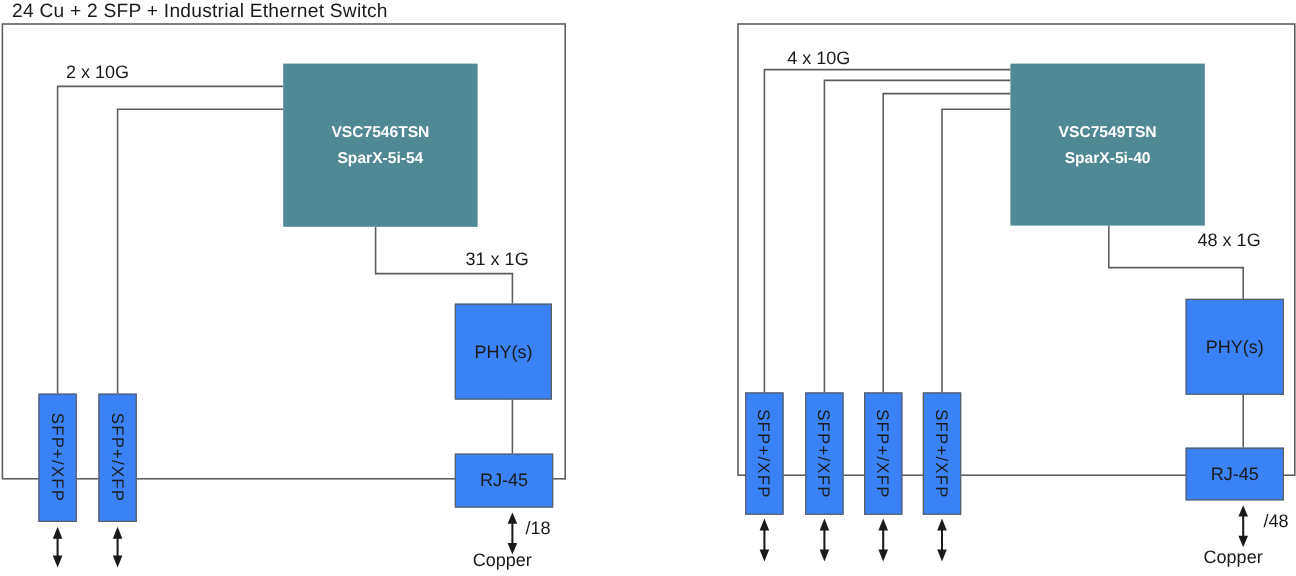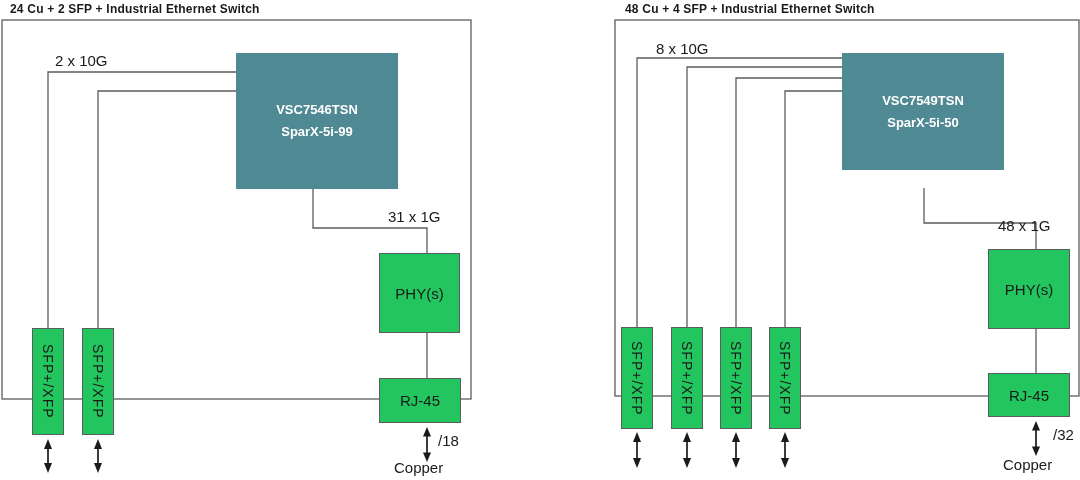--- a/index.html
+++ b/index.html
@@ -11,29 +11,29 @@
   html,body{background:#fff}
   .canvas{
     position:relative;width:1080px;height:480px;background:#fff;
     font-family:"Liberation Sans",sans-serif;overflow:hidden;
   }
   svg.wires{position:absolute;left:0;top:0;z-index:1}
   .conn{fill:none;stroke:var(--line);stroke-width:1.3}
   .arrow line{stroke:var(--text);stroke-width:1.7}
   .arrow polygon{fill:var(--text);stroke:none}
   .title{
-    position:absolute;z-index:3;font-size:12px;font-weight:700;
+    position:absolute;z-index:3;font-size:16px;font-weight:400;
     color:var(--text);white-space:nowrap;letter-spacing:.2px;line-height:19px;
   }
   .lbl{
     position:absolute;z-index:3;font-size:15px;color:var(--text);
     white-space:nowrap;line-height:17px;
   }
   .box{
-    position:absolute;z-index:2;background:#22c55e;border:1.3px solid var(--line);
+    position:absolute;z-index:2;background:#3b82f6;border:1.3px solid var(--line);
     color:var(--text);display:flex;align-items:center;justify-content:center;
     font-size:15px;
   }
   .chip{
     background:var(--chip-fill);border:none;color:#fff;font-weight:700;
     font-size:13px;line-height:22px;flex-direction:column;text-align:center;
   }
   .sfp span{
     writing-mode:vertical-rl;text-orientation:mixed;
     font-size:14px;letter-spacing:1px;
@@ -106,63 +106,62 @@
       </g>
     </g>
   </svg>
 
   <div class="title" style="left:10px;top:0">24 Cu + 2 SFP + Industrial Ethernet Switch</div>
 
   <div class="lbl" style="left:55px;top:52px">2 x 10G</div>
 
   <div class="box chip" style="left:236px;top:53px;width:162px;height:136px">
     <span>VSC7546TSN</span>
-    <span>SparX-5i-99</span>
+    <span>SparX-5i-54</span>
   </div>
 
   <div class="lbl" style="left:388px;top:208px">31 x 1G</div>
 
   <div class="box" style="left:379px;top:253px;width:81px;height:80px">PHY(s)</div>
 
   <div class="box" style="left:379px;top:378px;width:82px;height:45px">RJ-45</div>
 
   <div class="box sfp" style="left:32px;top:328px;width:32px;height:107px">
     <span>SFP+/XFP</span>
   </div>
   <div class="box sfp" style="left:82px;top:328px;width:32px;height:107px">
     <span>SFP+/XFP</span>
   </div>
 
   <div class="lbl" style="left:438px;top:432px">/18</div>
   <div class="lbl" style="left:394px;top:459px">Copper</div>
 
-  <div class="title" style="left:625px;top:0">48 Cu + 4 SFP + Industrial Ethernet Switch</div>
 
-  <div class="lbl" style="left:656px;top:40px">8 x 10G</div>
+  <div class="lbl" style="left:656px;top:40px">4 x 10G</div>
 
-  <div class="box chip" style="left:842px;top:53px;width:162px;height:117px">
+  <div class="box chip" style="left:842px;top:53px;width:162px;height:135px">
     <span>VSC7549TSN</span>
-    <span>SparX-5i-50</span>
+    <span>SparX-5i-40</span>
   </div>
 
-  <div class="lbl" style="left:998px;top:217px">48 x 1G</div>
+  <div class="lbl" style="left:998px;top:192px">48 x 1G</div>
 
   <div class="box" style="left:988px;top:249px;width:82px;height:80px">PHY(s)</div>
 
   <div class="box" style="left:988px;top:373px;width:82px;height:44px">RJ-45</div>
 
   <div class="box sfp" style="left:621px;top:327px;width:32px;height:102px">
     <span>SFP+/XFP</span>
   </div>
   <div class="box sfp" style="left:671px;top:327px;width:32px;height:102px">
     <span>SFP+/XFP</span>
   </div>
   <div class="box sfp" style="left:720px;top:327px;width:32px;height:102px">
     <span>SFP+/XFP</span>
   </div>
   <div class="box sfp" style="left:769px;top:327px;width:32px;height:102px">
     <span>SFP+/XFP</span>
   </div>
 
-  <div class="lbl" style="left:1053px;top:426px">/32</div>
+  <div class="lbl" style="left:1053px;top:426px">/48</div>
   <div class="lbl" style="left:1003px;top:456px">Copper</div>
 
 </div>
 
 </body></html>

